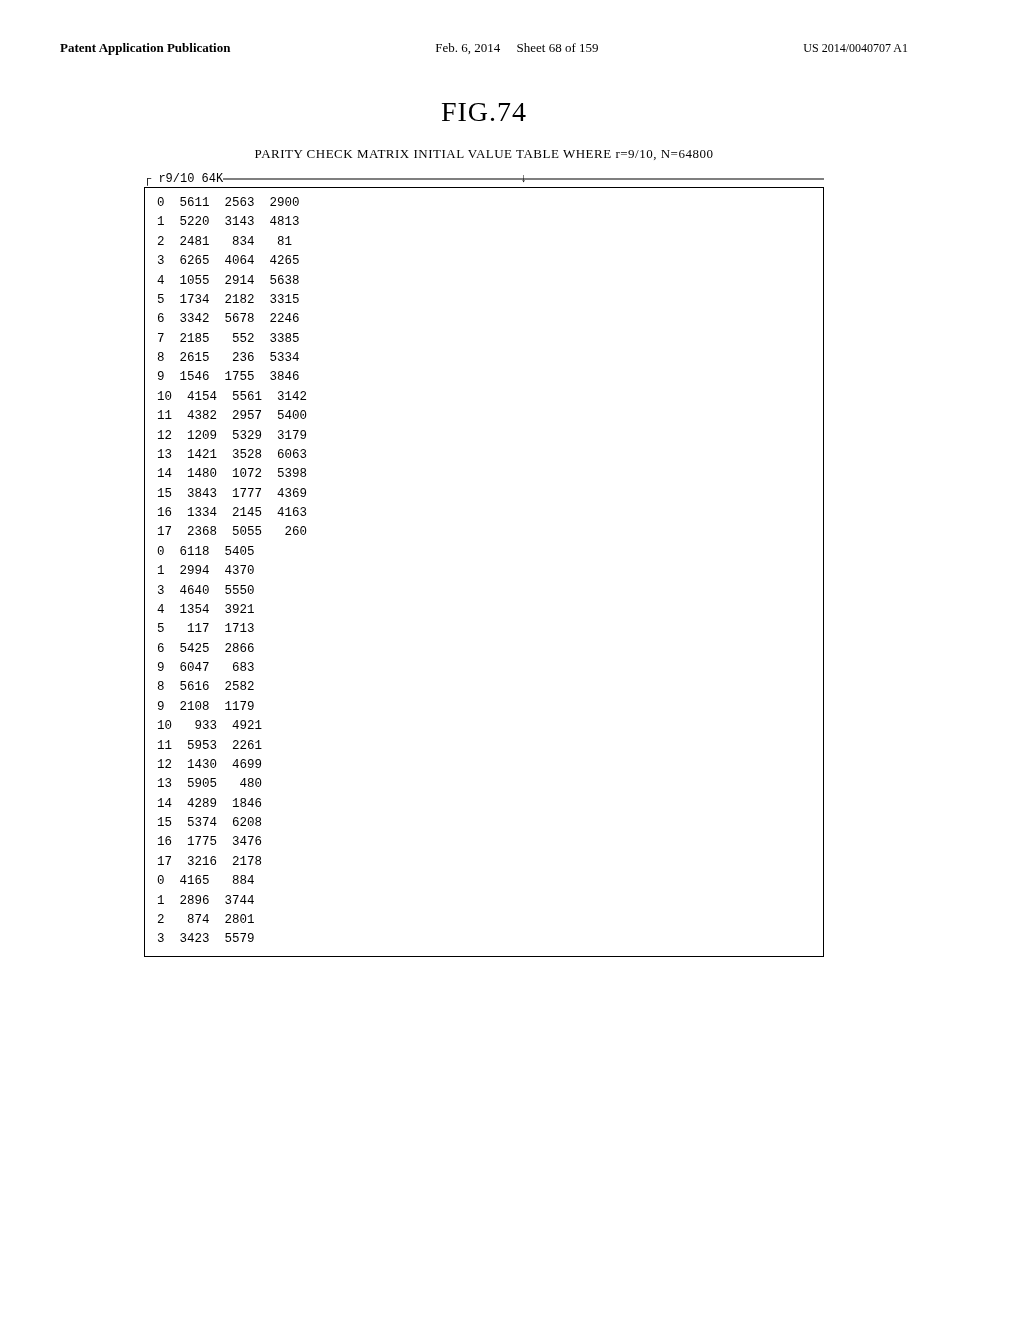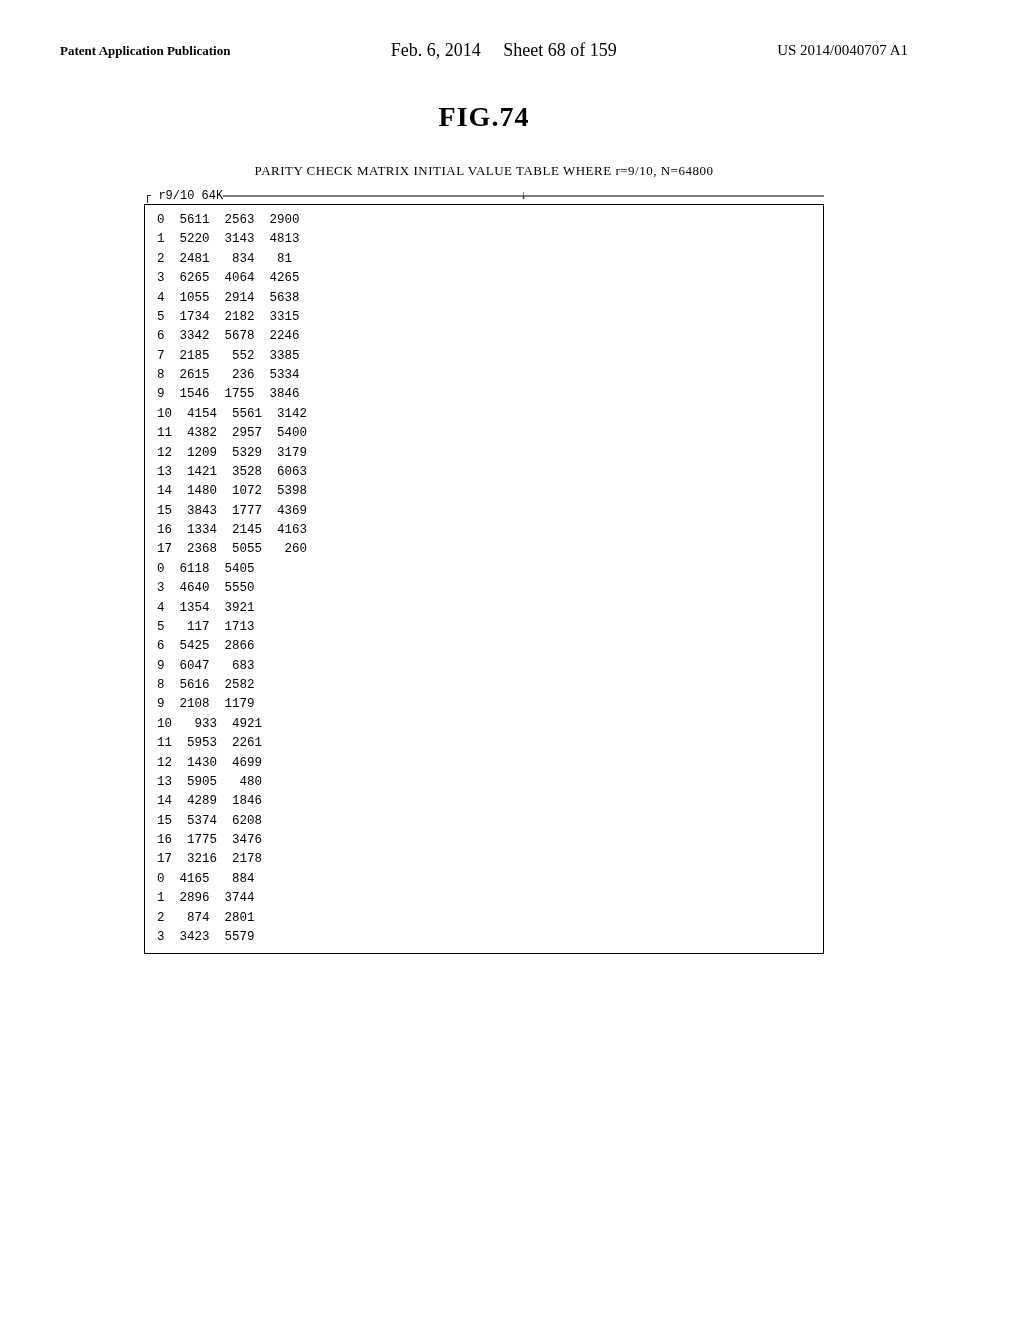--- a/index.html
+++ b/index.html
@@ -33,34 +33,34 @@
       margin-bottom: 40px;
       font-size: 13px;
     }
 
     .header-left {
       font-weight: bold;
       font-size: 13px;
     }
 
     .header-center {
-      font-size: 18px;
+      font-size: 13px;
       text-align: center;
     }
 
     .header-right {
-      font-size: 15px;
+      font-size: 12px;
       font-family: Liberation Serif, serif;
     }
 
     .fig-title {
       text-align: center;
       font-size: 28px;
-      font-weight: bold;
-      margin-bottom: 30px;
+      font-weight: normal;
+      margin-bottom: 18px;
       letter-spacing: 1px;
     }
 
     .subtitle {
       text-align: center;
       font-size: 13px;
       margin-bottom: 10px;
       letter-spacing: 0.5px;
     }
 
@@ -161,20 +161,21 @@
           <div style="font-family: &quot;Courier New&quot;, Courier, monospace; font-size: 12.5px; line-height: 1.55; white-space: pre;">9  1546  1755  3846</div>
           <div style="font-family: &quot;Courier New&quot;, Courier, monospace; font-size: 12.5px; line-height: 1.55; white-space: pre;">10  4154  5561  3142</div>
           <div style="font-family: &quot;Courier New&quot;, Courier, monospace; font-size: 12.5px; line-height: 1.55; white-space: pre;">11  4382  2957  5400</div>
           <div style="font-family: &quot;Courier New&quot;, Courier, monospace; font-size: 12.5px; line-height: 1.55; white-space: pre;">12  1209  5329  3179</div>
           <div style="font-family: &quot;Courier New&quot;, Courier, monospace; font-size: 12.5px; line-height: 1.55; white-space: pre;">13  1421  3528  6063</div>
           <div style="font-family: &quot;Courier New&quot;, Courier, monospace; font-size: 12.5px; line-height: 1.55; white-space: pre;">14  1480  1072  5398</div>
           <div style="font-family: &quot;Courier New&quot;, Courier, monospace; font-size: 12.5px; line-height: 1.55; white-space: pre;">15  3843  1777  4369</div>
           <div style="font-family: &quot;Courier New&quot;, Courier, monospace; font-size: 12.5px; line-height: 1.55; white-space: pre;">16  1334  2145  4163</div>
           <div style="font-family: &quot;Courier New&quot;, Courier, monospace; font-size: 12.5px; line-height: 1.55; white-space: pre;">17  2368  5055   260</div>
           <div style="font-family: &quot;Courier New&quot;, Courier, monospace; font-size: 12.5px; line-height: 1.55; white-space: pre;">0  6118  5405</div>
+          <div style="font-family: &quot;Courier New&quot;, Courier, monospace; font-size: 12.5px; line-height: 1.55; white-space: pre;">1  2994  4370</div>
           <div style="font-family: &quot;Courier New&quot;, Courier, monospace; font-size: 12.5px; line-height: 1.55; white-space: pre;">3  4640  5550</div>
           <div style="font-family: &quot;Courier New&quot;, Courier, monospace; font-size: 12.5px; line-height: 1.55; white-space: pre;">4  1354  3921</div>
           <div style="font-family: &quot;Courier New&quot;, Courier, monospace; font-size: 12.5px; line-height: 1.55; white-space: pre;">5   117  1713</div>
           <div style="font-family: &quot;Courier New&quot;, Courier, monospace; font-size: 12.5px; line-height: 1.55; white-space: pre;">6  5425  2866</div>
           <div style="font-family: &quot;Courier New&quot;, Courier, monospace; font-size: 12.5px; line-height: 1.55; white-space: pre;">9  6047   683</div>
           <div style="font-family: &quot;Courier New&quot;, Courier, monospace; font-size: 12.5px; line-height: 1.55; white-space: pre;">8  5616  2582</div>
           <div style="font-family: &quot;Courier New&quot;, Courier, monospace; font-size: 12.5px; line-height: 1.55; white-space: pre;">9  2108  1179</div>
           <div style="font-family: &quot;Courier New&quot;, Courier, monospace; font-size: 12.5px; line-height: 1.55; white-space: pre;">10   933  4921</div>
           <div style="font-family: &quot;Courier New&quot;, Courier, monospace; font-size: 12.5px; line-height: 1.55; white-space: pre;">11  5953  2261</div>
           <div style="font-family: &quot;Courier New&quot;, Courier, monospace; font-size: 12.5px; line-height: 1.55; white-space: pre;">12  1430  4699</div>

